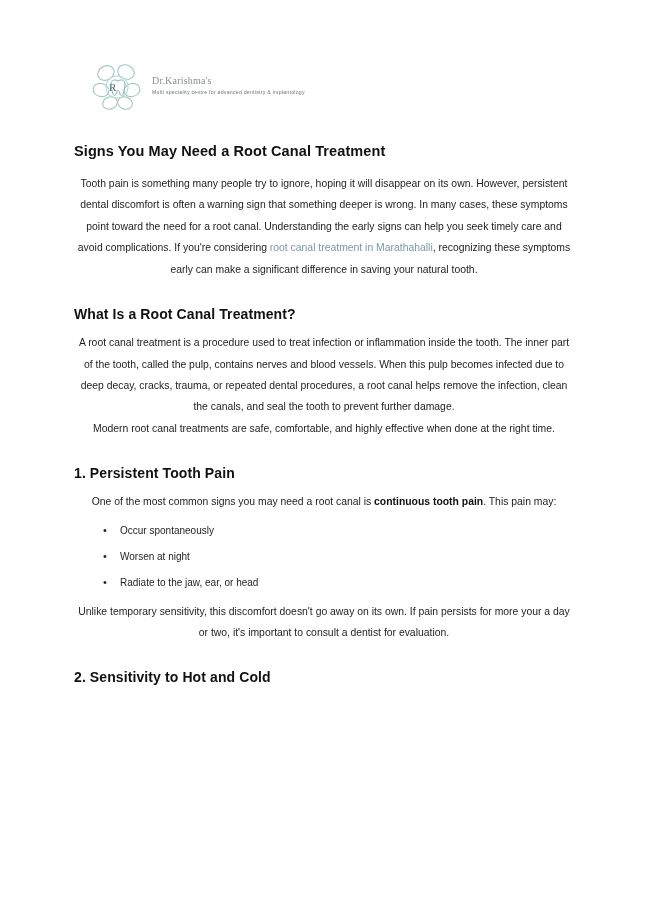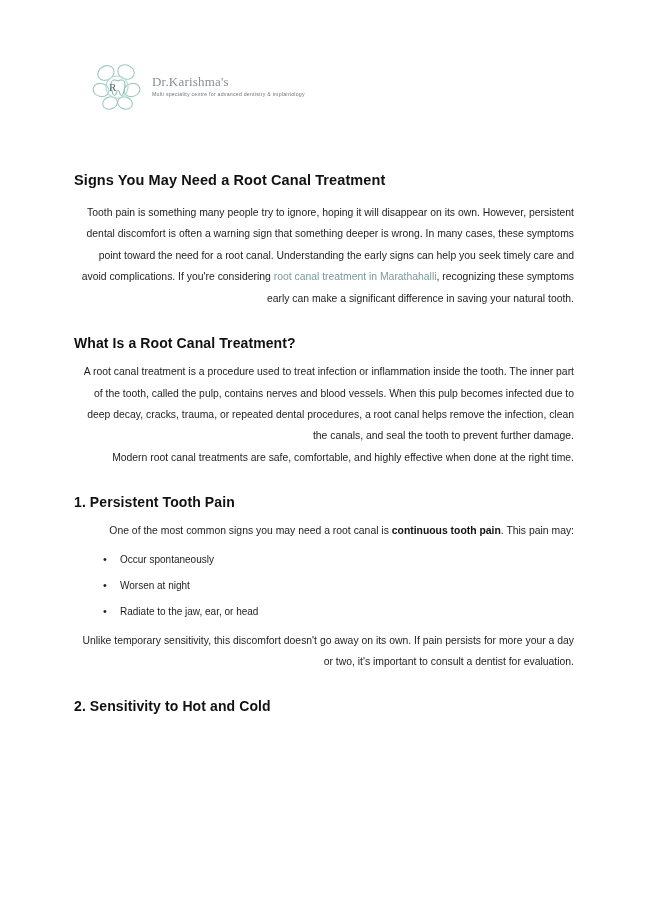--- a/index.html
+++ b/index.html
@@ -37,21 +37,21 @@
     position: relative;
     flex: 0 0 auto;
   }
   .logo-text {
     display: flex;
     flex-direction: column;
     justify-content: center;
     line-height: 1;
   }
   .logo-top {
-    font-size: 13px;
+    font-size: 10px;
     color: #8a8f94;
     letter-spacing: .2px;
     margin-bottom: 1px;
     font-family: "Liberation Serif", serif;
   }
   .logo-main {
     font-size: 20px;
     color: #3f4d52;
     font-family: "Liberation Serif", serif;
     letter-spacing: .3px;
@@ -60,21 +60,21 @@
   .logo-sub {
     font-size: 5.2px;
     color: #6f777c;
     letter-spacing: .25px;
     margin-top: 3px;
   }
 
   
   .content {
     position: absolute;
-    top: 172px;
+    top: 143px;
     left: 74px;
     width: 500px;
   }
   h1.doc-title {
     font-size: 14.5px;
     font-weight: bold;
     color: #111111;
     margin: 0 0 14px 0;
     letter-spacing: .1px;
   }
@@ -83,21 +83,21 @@
     font-weight: bold;
     color: #111111;
     margin: 26px 0 10px 0;
     letter-spacing: .1px;
   }
   p.para {
     font-size: 10.4px;
     line-height: 2.06;
     margin: 0 0 0 0;
     color: #1d1d1d;
-    text-align: right;
+    text-align: center;
   }
   p.para + p.para {
     margin-top: 0px;
   }
   .link-text {
     color: #7c9a9b;
   }
   .bold-inline {
     font-weight: bold;
     color: #111111;

